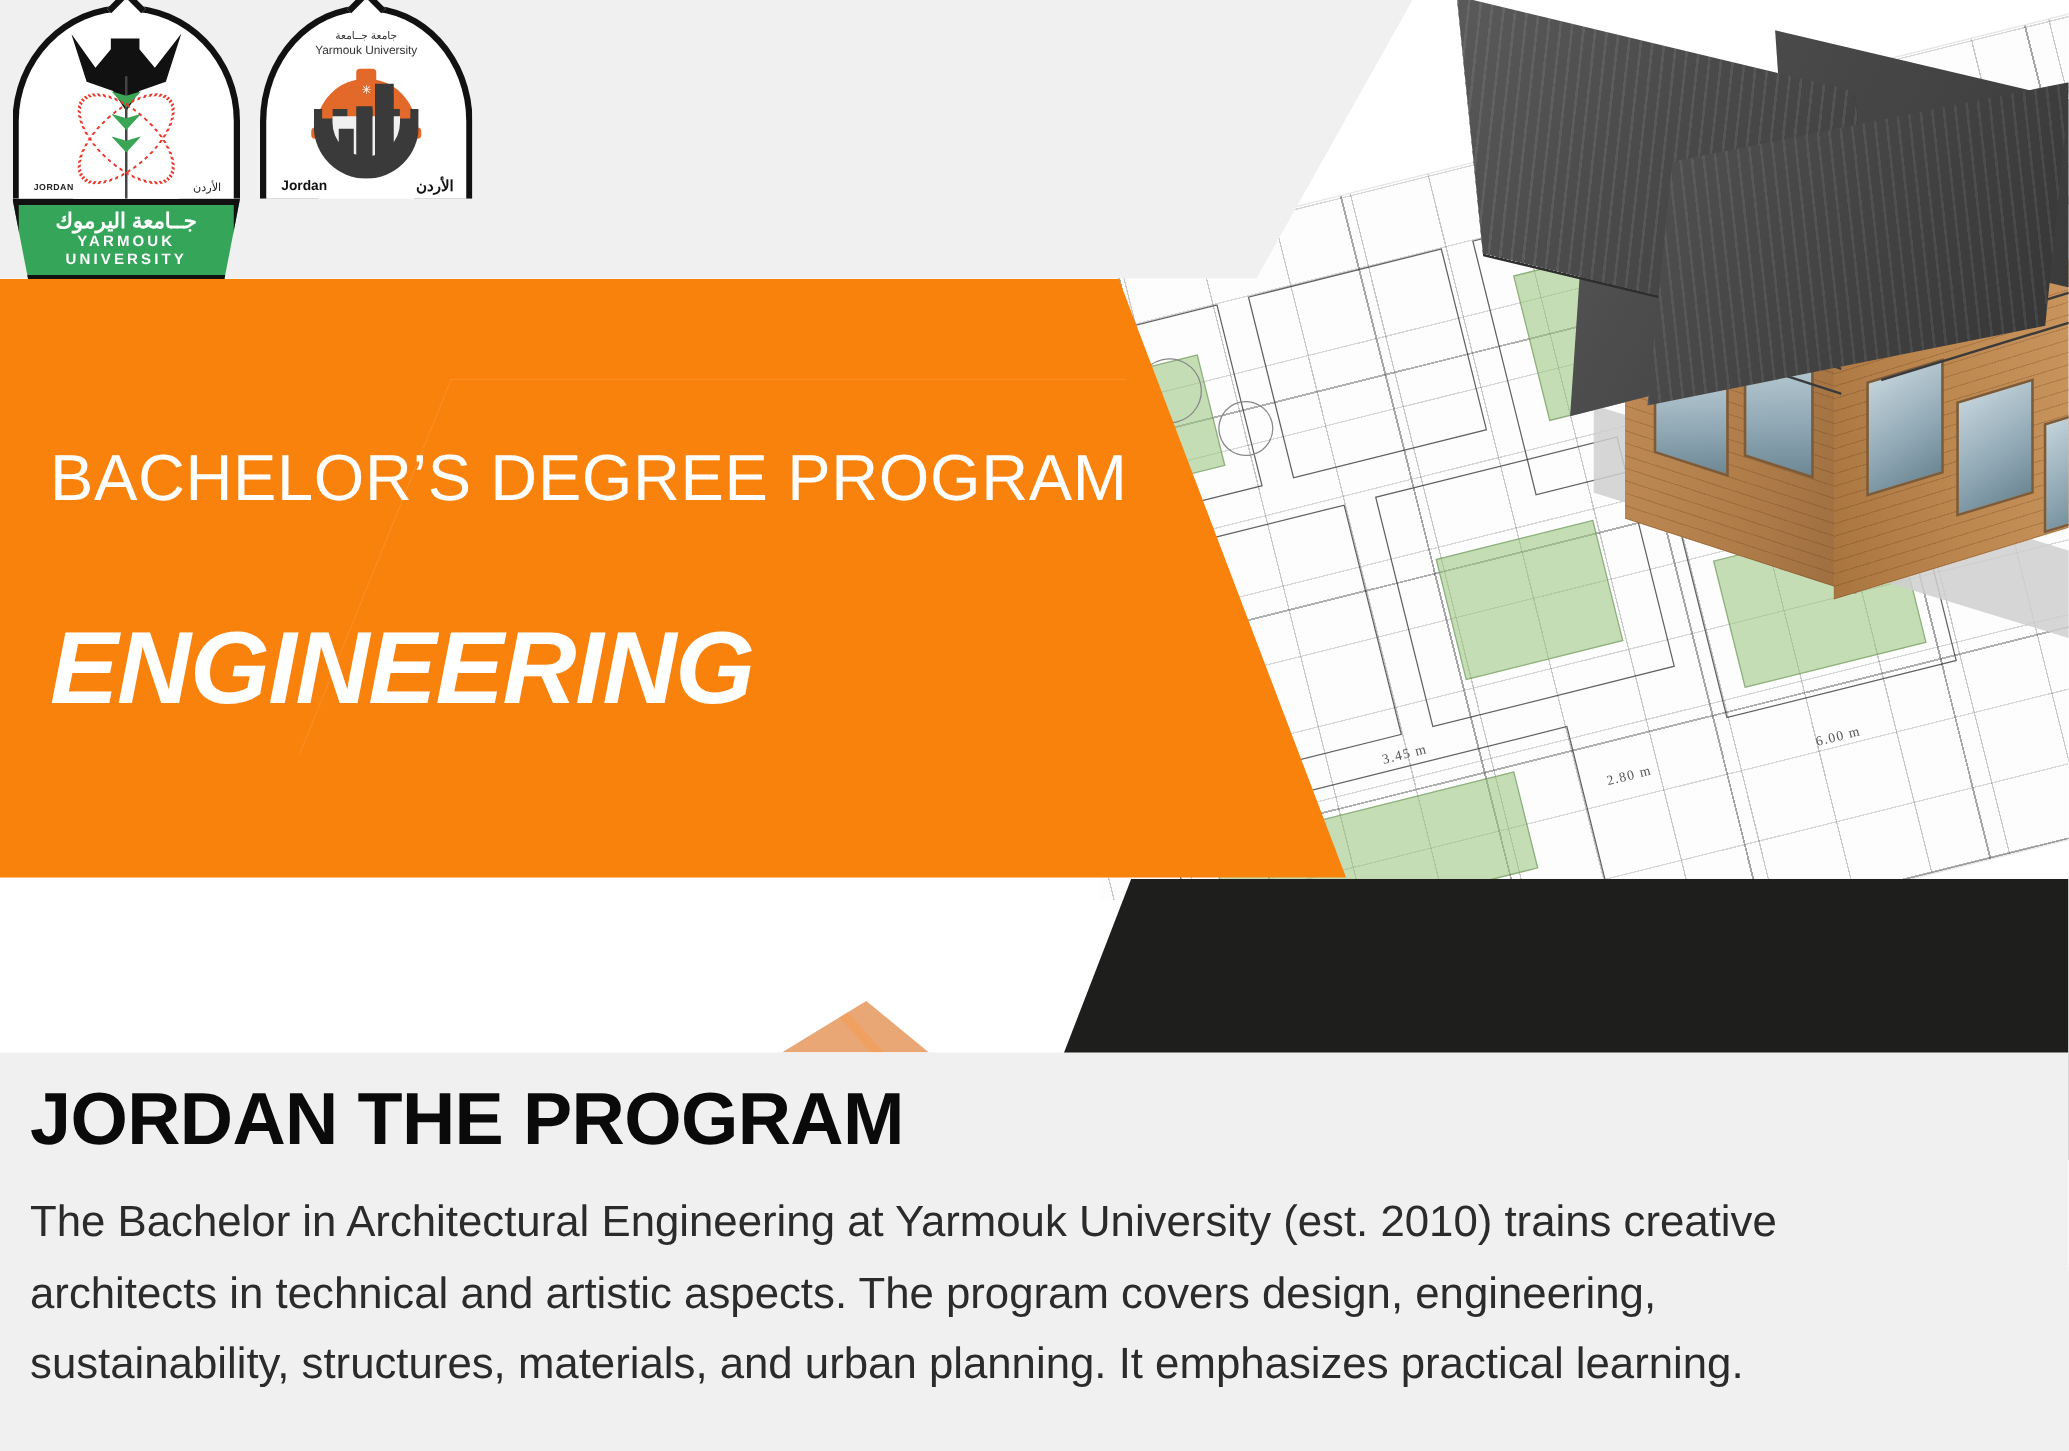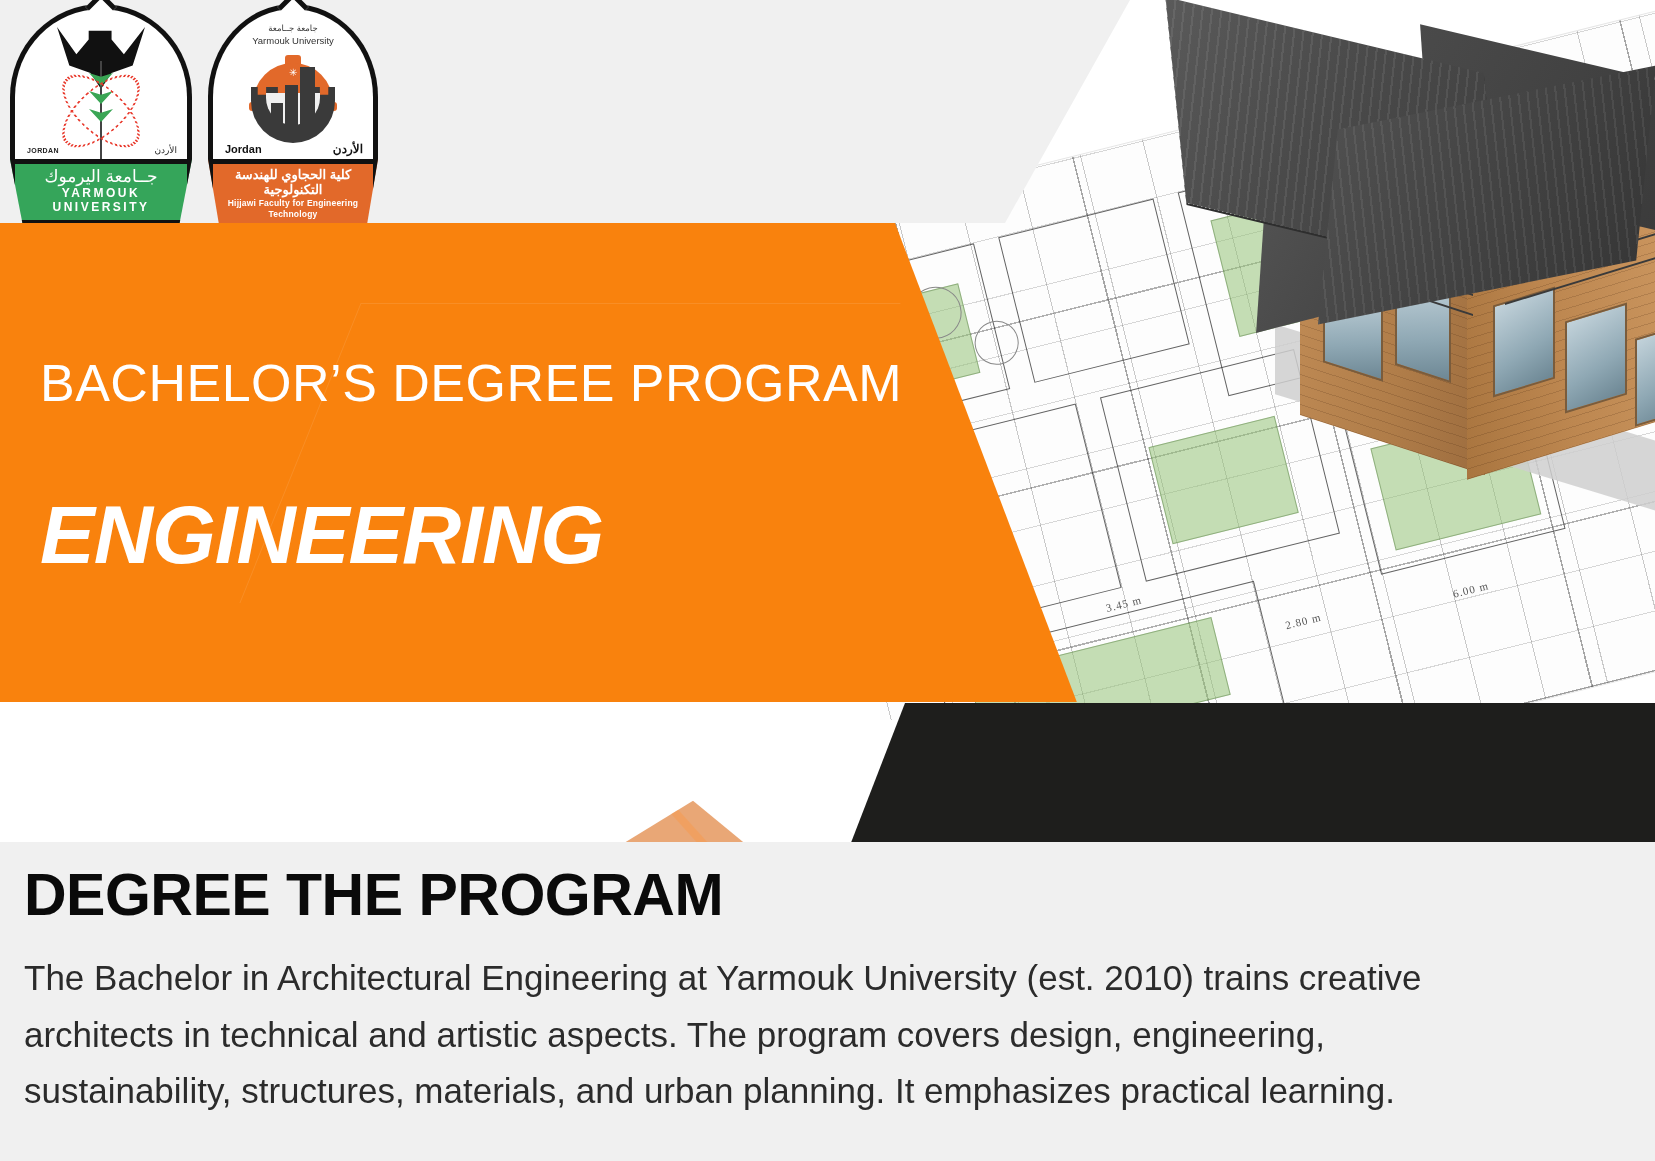--- a/index.html
+++ b/index.html
@@ -210,21 +210,21 @@
   .crest-band {
     position:relative;
     border:5px solid #111;
     text-align:center;
     padding:4px 6px 5px;
     clip-path:polygon(0 0, 100% 0, 93% 100%, 7% 100%);
   }
   .band-green { background:#35a55a; }
   .band-orange{ background:#e2692a; }
   .band-ar{
-    color:#fff; font-weight:normal;
+    color:#fff; font-weight:bold;
     font-size:17px; line-height:1.05; letter-spacing:1px;
     direction:rtl;
   }
   .band-en{
     color:#fff; font-weight:bold;
     font-size:12px; letter-spacing:2.5px; line-height:1.2;
   }
   .band-ar-sm{ color:#fff; font-weight:bold; font-size:13px; direction:rtl; line-height:1.15; }
   .band-en-sm{ color:#fff; font-weight:bold; font-size:8.5px; letter-spacing:.2px; line-height:1.3; }
 
@@ -478,24 +478,20 @@
 
         <div class="hj-towers">
           <div class="hj-t" style="left:0;  width:12px; height:26px;"></div>
           <div class="hj-t" style="left:14px;width:13px; height:44px;"></div>
           <div class="hj-t" style="left:29px;width:15px; height:62px;"></div>
         </div>
 
         <div class="hj-jordan-en">Jordan</div>
         <div class="hj-jordan-ar">الأردن</div>
       </div>
-      <div class="crest-band band-orange">
-        <div class="band-ar-sm">كلية الحجاوي للهندسة التكنولوجية</div>
-        <div class="band-en-sm">Hijjawi Faculty for Engineering Technology</div>
-      </div>
     </div>
   </div>
 
   <div class="dark-band"></div>
 
   <div class="orange-banner">
     <div class="banner-deco-line"></div>
     <div class="deco-tri"></div>
     <div class="deco-pencil">
         <i></i>
@@ -507,17 +503,17 @@
     <div class="prog-title">
       <div>ENGINEERING</div>
     </div>
   </div>
 
   <div class="dot-parallel">
       <i></i>
     </div>
 
   <div class="bottom-section">
-    <div class="about-heading">DEGREE THE PROGRAM</div>
+    <div class="about-heading">JORDAN THE PROGRAM</div>
     <div class="about-body">The Bachelor in Architectural Engineering at Yarmouk University (est. 2010) trains creative architects in technical and artistic aspects. The program covers design, engineering, sustainability, structures, materials, and urban planning. It emphasizes practical learning.</div>
   </div>
 
 </div>
 
 </body></html>

